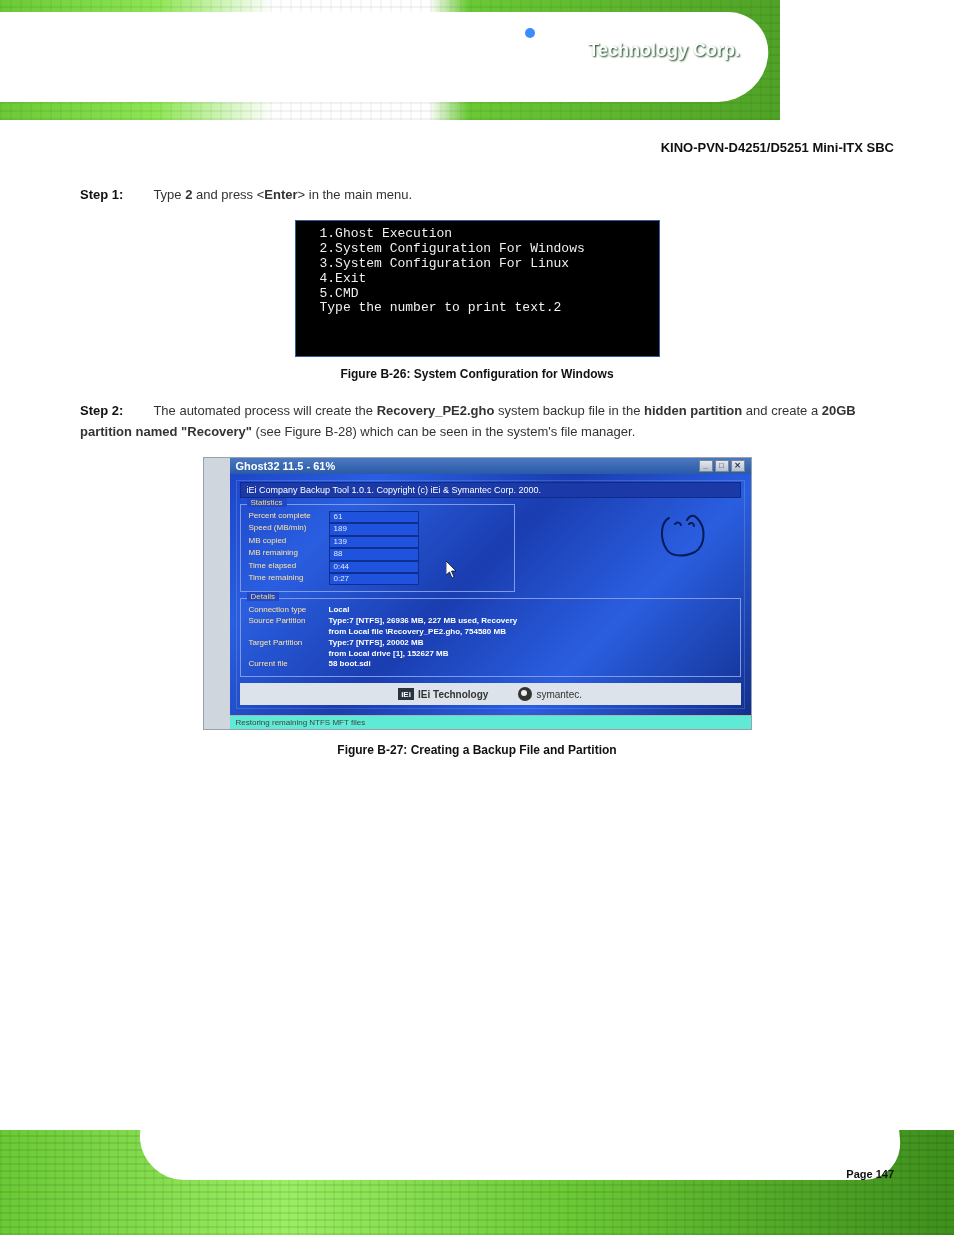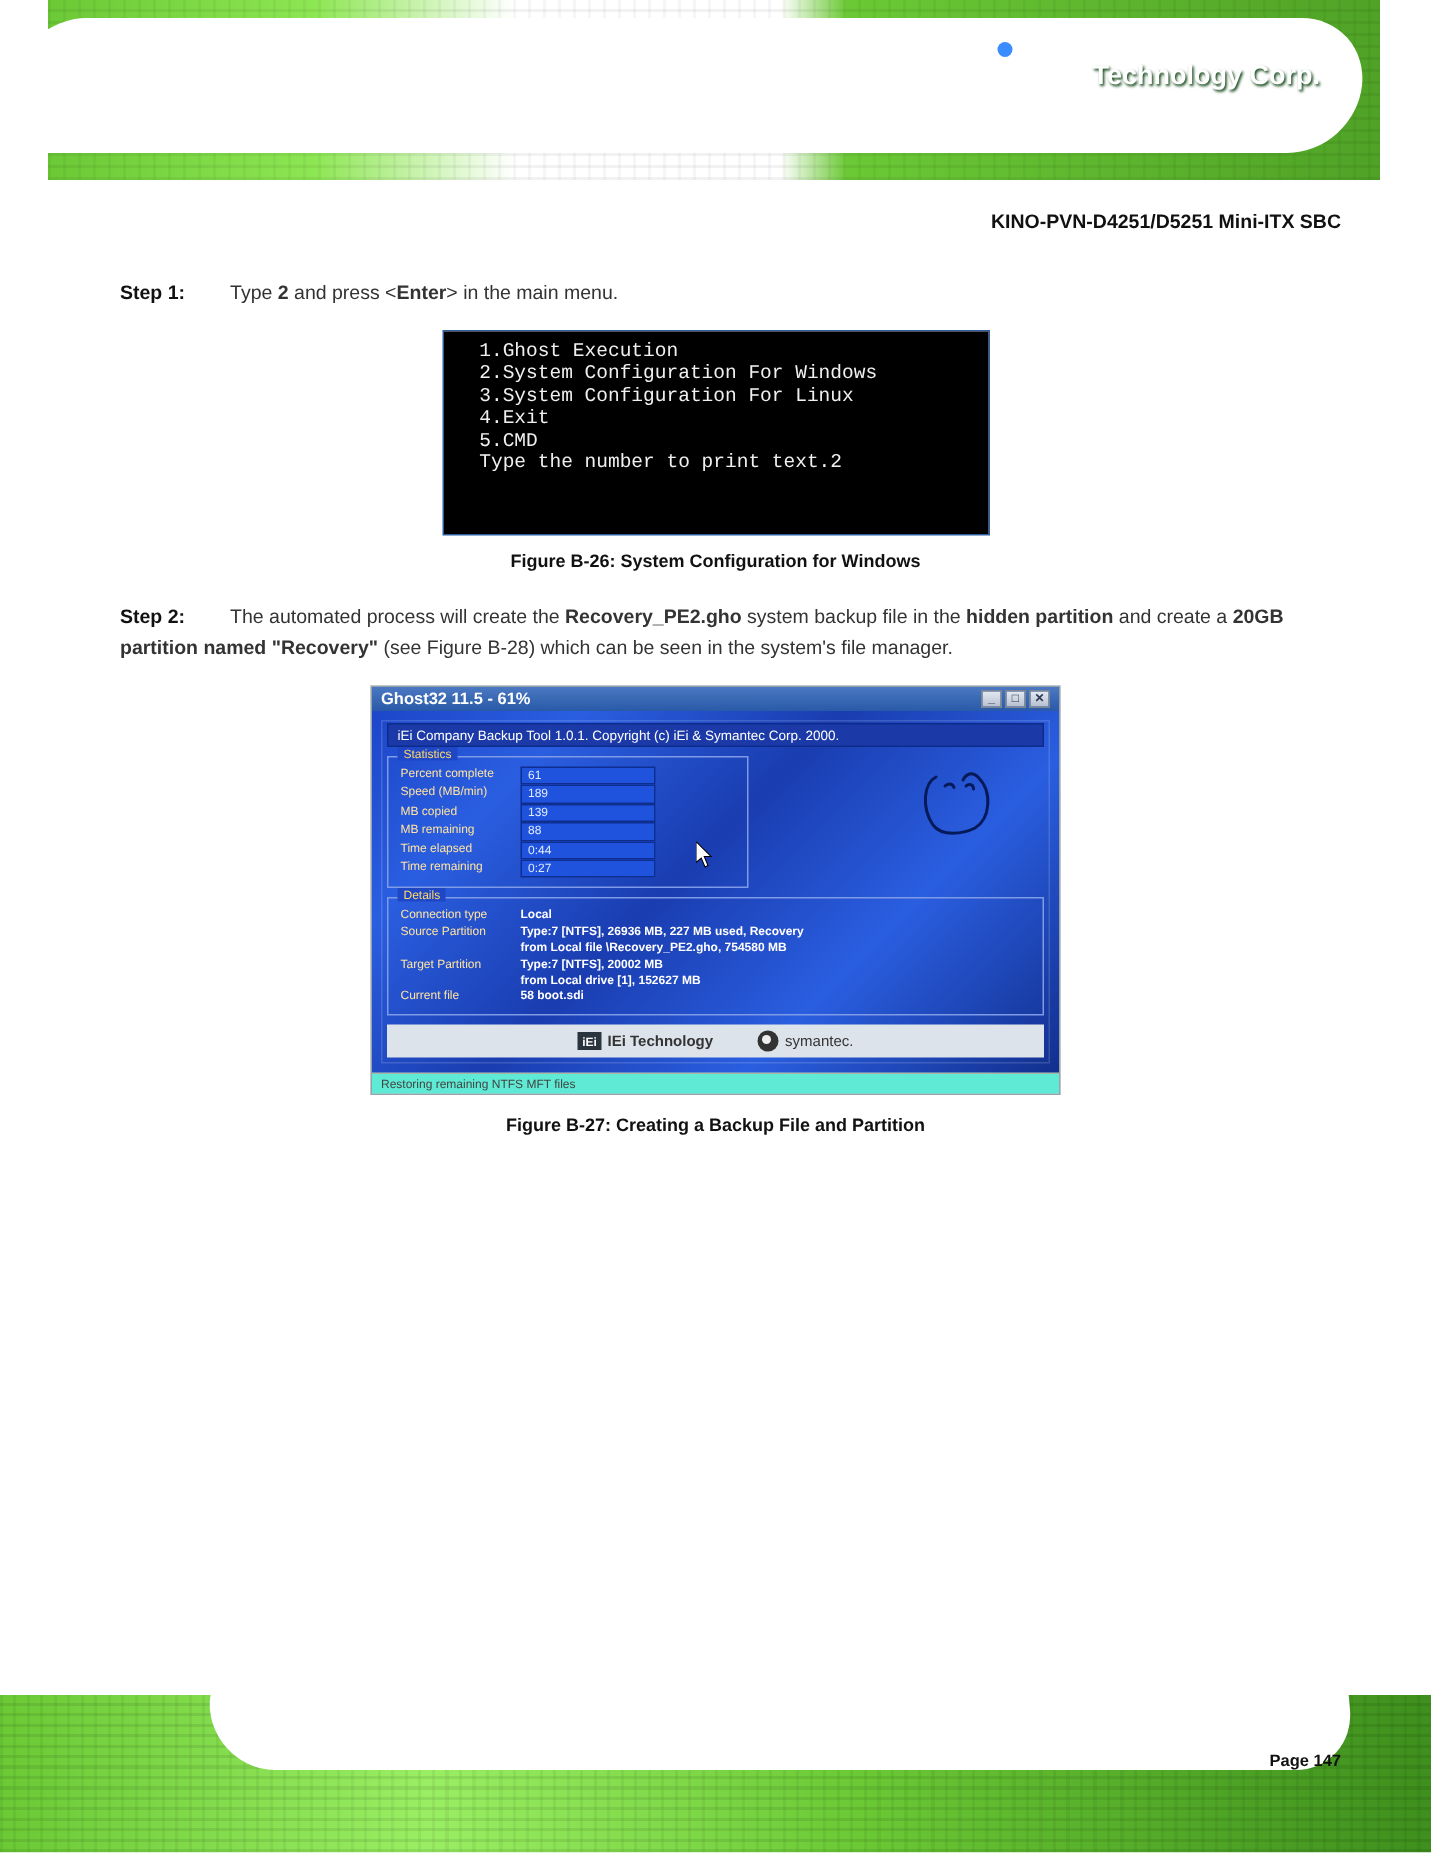--- a/index.html
+++ b/index.html
@@ -6,24 +6,23 @@
   body {
     width: 954px;
     height: 1235px;
     background: #ffffff;
     font-family: Arial, sans-serif;
     position: relative;
     overflow: hidden;
   }
   .page-header {
     position: absolute;
-    top: 0; left: 0; width: 888px; height: 120px;
+    top: 0; left: 0; width: 780px; height: 120px;
     background: linear-gradient(90deg, #6bc935 0%, #8de653 20%, #ffffff 35%, #ffffff 55%, #6bc935 60%, #4fa226 100%);
     overflow: hidden;
-    margin-left: 32px;
   }
   .page-header::before {
     content: "";
     position: absolute; top: 0; left: 0; width: 100%; height: 100%;
     background:
       repeating-linear-gradient(0deg, rgba(0,0,0,0.15) 0 2px, transparent 2px 8px),
       repeating-linear-gradient(90deg, rgba(0,0,0,0.1) 0 2px, transparent 2px 10px);
     opacity: 0.35;
   }
   .header-swoosh {
@@ -101,24 +100,25 @@
     font-family: "Courier New", monospace;
     font-size: 13px;
     padding: 6px 24px 40px;
     line-height: 1.15;
     white-space: pre;
   }
   .fig-caption { text-align: center; font-weight: bold; font-size: 12px; color: #111; margin: 10px 0 18px; }
 
   
   .ghost-window {
-    width: 460px;
+    width: 549px;
     margin: 13px auto;
     background: #cfd6dd;
     border: 1px solid #98a2ac;
+    padding-left: 26px;
   }
   .ghost-title {
     background: linear-gradient(#4b78c1, #295aa8);
     color: #fff;
     font-size: 11px; font-weight: bold;
     padding: 2px 6px;
     display: flex; justify-content: space-between; align-items: center;
   }
   .winbtns { display: flex; gap: 2px; }
   .winbtn { width: 14px; height: 12px; background: linear-gradient(#e3e9f2,#b6c0ce); border: 1px solid #7a8494; font-size: 8px; line-height: 10px; text-align: center; color: #2b3a55; }

